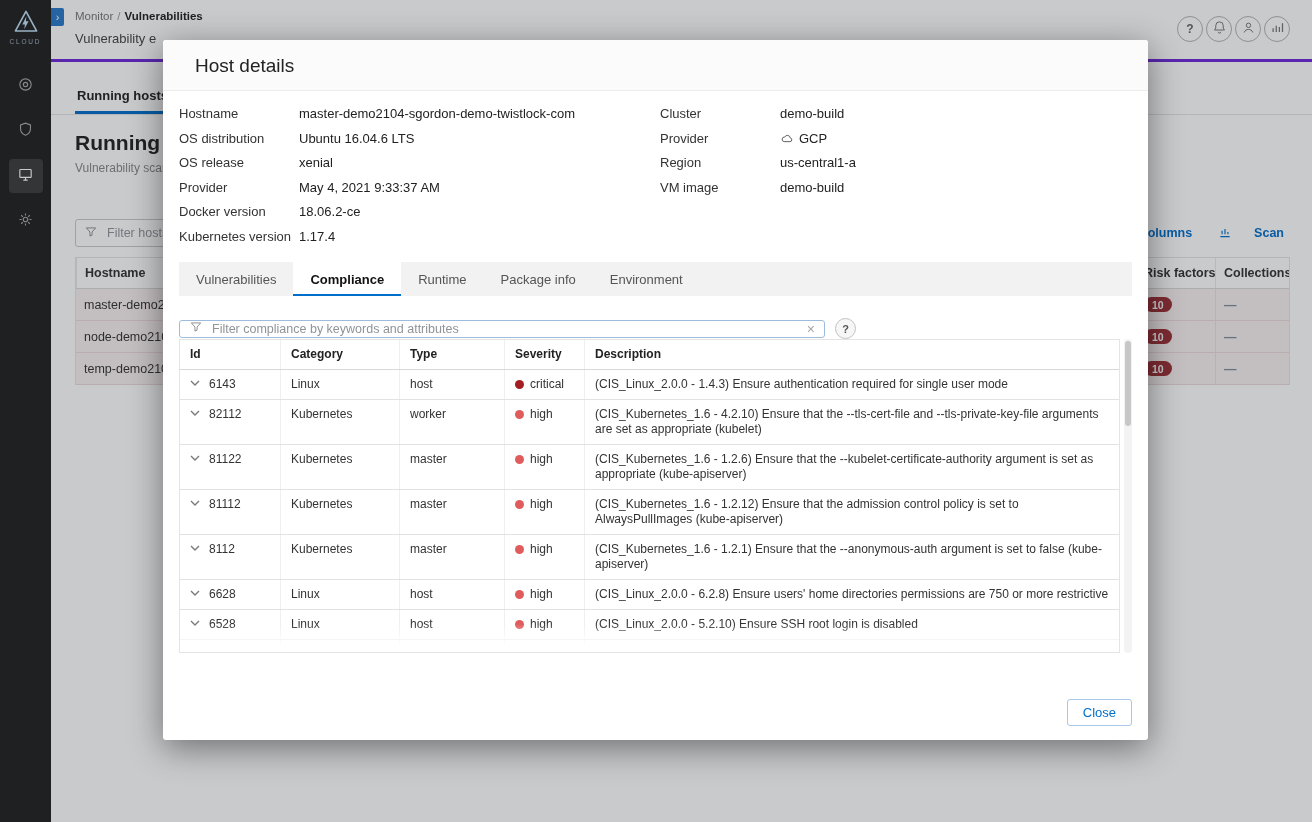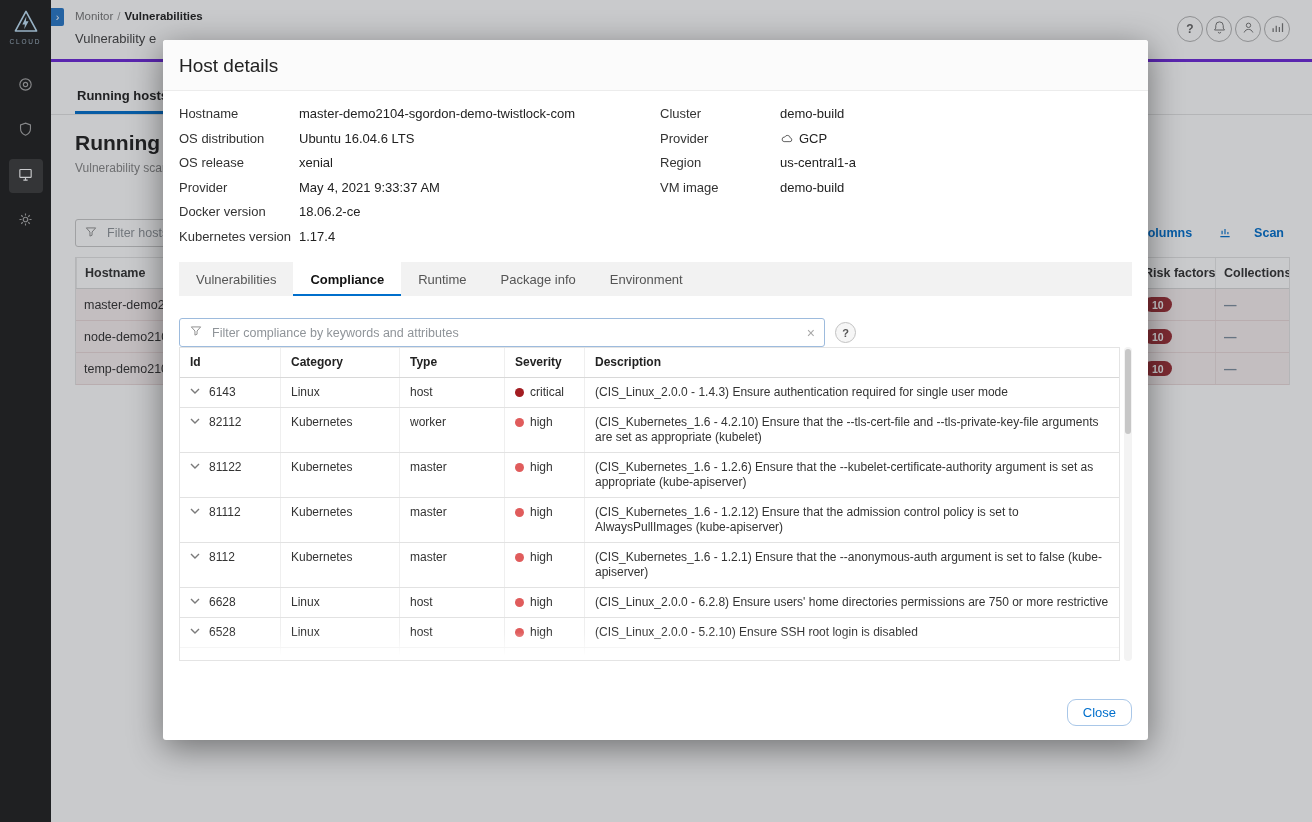--- a/index.html
+++ b/index.html
@@ -45,37 +45,37 @@
   .ht-cell{padding:8px;display:flex;align-items:center;border-left:1px solid #eadede;overflow:hidden;white-space:nowrap}
   .ht-row.head .ht-cell{border-left:1px solid #e9e9e9}
   .ht-cell:first-child{border-left:none}
   .badge{background:var(--badge);color:#fff;font-size:10.5px;border-radius:9px;padding:1.5px 8px;font-weight:700}
   .dash{color:#7d8e9e;font-weight:700}
 
   
   .overlay{position:absolute;inset:0;background:rgba(30,34,40,.24);z-index:40}
   .modal{position:absolute;left:163px;top:40px;width:985px;height:700px;background:#fff;z-index:50;border-radius:3px;
          box-shadow:0 8px 34px rgba(0,0,0,.45);display:flex;flex-direction:column}
-  .modal-head{padding:15px 16px 13px;border-bottom:1px solid #ececec;background:#fbfbfb;border-radius:3px 3px 0 0}
+  .modal-head{padding:15px 32px 13px;border-bottom:1px solid #ececec;background:#fbfbfb;border-radius:3px 3px 0 0}
   .modal-head h2{margin:0;font-size:19px;font-weight:400;color:#222}
   .modal-body{flex:1;padding:14px 16px 0;overflow:hidden}
   .details{display:flex}
   .details-col{display:flex;flex-direction:column;gap:6px}
   .details-col.left{width:481px;flex:none}
   .d-row{display:flex;font-size:13px;line-height:18.5px}
   .d-label{width:120px;flex:none;color:#333}
   .d-value{color:#222}
   .d-value-wrap{display:flex;align-items:center;gap:5px}
   .prov-icon{display:none;align-items:center}
   .d-row.v-gcp-icon .prov-icon{display:inline-flex}
   .m-tabs{display:flex;background:#f2f2f2;margin-top:16px;height:34px}
   .m-tab{padding:0 17px;font-size:13px;color:#555;display:flex;align-items:center;cursor:pointer;white-space:nowrap}
   .m-tab.v-active{background:#fff;color:#111;font-weight:700;box-shadow:inset 0 -2px 0 var(--accent)}
   .filter-row{margin-top:22px;display:flex;align-items:center;gap:10px}
-  .c-filter{width:646px;height:29px;border:1px solid #9dbbdd;border-radius:3px;display:flex;align-items:center;
+  .c-filter{width:646px;height:18px;border:1px solid #9dbbdd;border-radius:3px;display:flex;align-items:center;
             gap:7px;padding:0 9px;background:#fff}
   .clear-x{color:#a7a7a7;font-size:14px;line-height:1;cursor:pointer}
   .help-circle{width:21px;height:21px;border-radius:50%;border:1px solid #c2c2c2;background:#f6f6f6;color:#555;
                font-size:11px;font-weight:700;display:flex;align-items:center;justify-content:center;cursor:pointer;flex:none}
   .comp-wrap{position:relative;margin-top:0;height:314px}
   .comp-table{border:1px solid #e4e4e4;height:100%;overflow:hidden;margin-right:12px;background:#fff}
   .ct-row{display:grid;grid-template-columns:100px 119px 105px 80px 1fr;border-bottom:1px solid #e2e2e2;font-size:12px;cursor:pointer}
   .ct-row.head{font-weight:700;color:#222;cursor:default;border-bottom:1px solid #d8d8d8}
   .ct-cell{padding:7px 10px;border-left:1px solid #efefef;line-height:15px}
   .ct-row .ct-cell:first-child{border-left:none}
@@ -84,21 +84,21 @@
   .sev-cell{display:flex;align-items:flex-start;gap:6px}
   .dot{width:9px;height:9px;border-radius:50%;flex:none;margin-top:3px;background:#999}
   .dot.v-critical{background:var(--critical)}
   .dot.v-high{background:var(--high)}
   .fade{position:absolute;left:1px;right:13px;bottom:1px;height:28px;pointer-events:none;
         background:linear-gradient(rgba(255,255,255,0),#fff 85%)}
   .scrollbar{position:absolute;right:0;top:0;width:8px;height:100%;background:#f3f3f3;border-radius:4px;cursor:pointer}
   .thumb{position:absolute;top:2px;left:1px;width:6px;height:85px;background:#c7c7c7;border-radius:3px}
   .modal-foot{padding:12px 16px 14px;display:flex;justify-content:flex-end}
   .close-btn{font-family:inherit;font-size:13px;color:var(--accent);background:#fff;border:1px solid #a9c7e8;
-             border-radius:9px;padding:5px 15px;cursor:pointer}
+             border-radius:3px;padding:5px 15px;cursor:pointer}
 </style>
 </head>
 <body>
 
 <aside class="sidebar">
   <div class="logo">
     <svg viewBox="0 0 32 32" width="26" height="26">
         <path d="M16 3 29 27H3z" fill="none" stroke="#bfe0f6" stroke-width="2" stroke-linejoin="round"></path>
         <path d="M16.5 9l-5 10h3.2l-.9 6 5.4-10h-3.3z" fill="#bfe0f6"></path>
       </svg>

